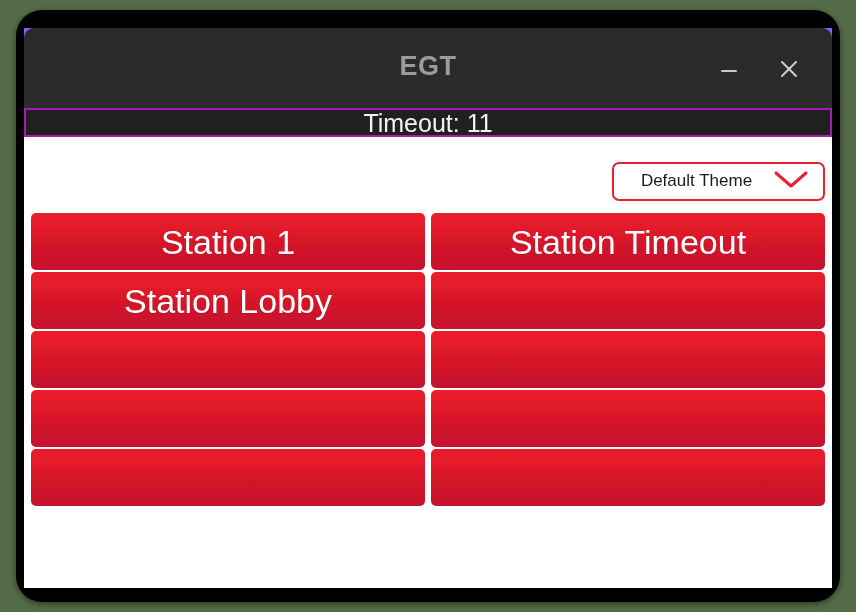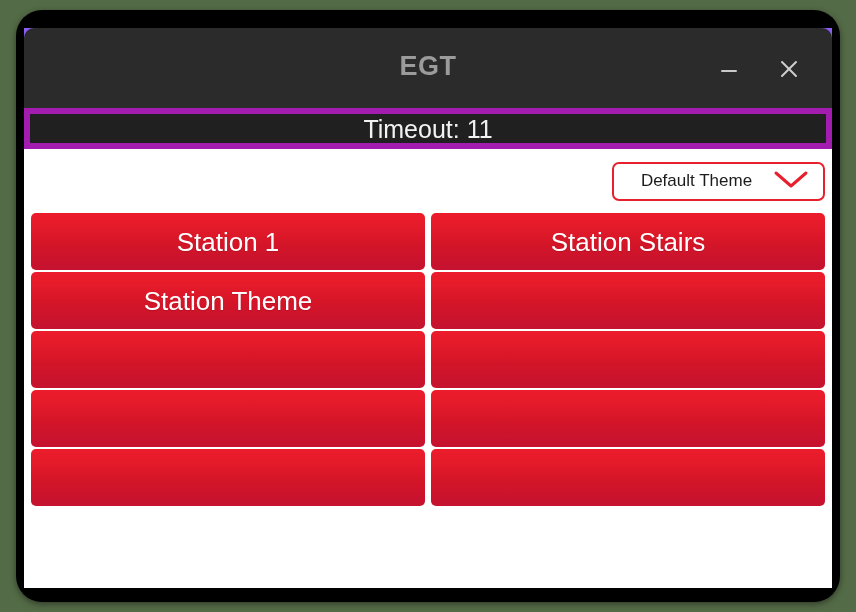--- a/index.html
+++ b/index.html
@@ -73,41 +73,41 @@
     cursor: pointer;
   }
   #btn-minimize { right: 86px; }
   #btn-close    { right: 26px; }
 
   .win-btn svg { display: block; }
 
   
   #timeout-bar {
     position: relative;
-    height: 41px;
+    height: 29px;
     margin: 0;
     background: #202020;
-    border: 6px solid #a21caf;
+    border: 2px solid #a21caf;
     display: flex;
     align-items: center;
     justify-content: center;
   }
 
   #timeout-text {
     color: #f2f2f2;
     font-size: 25px;
     line-height: 28px;
   }
 
   
   #content {
     position: relative;
     height: 452px;
     background: #ffffff;
-    padding: 0 6px;
+    padding: 12px 6px;
   }
 
   #theme-row {
     height: 64px;
     display: flex;
     align-items: center;
     justify-content: flex-end;
     padding-right: 1px;
   }
 
@@ -147,21 +147,21 @@
 
   .station-btn {
     background: linear-gradient(to bottom,
                 #ec1c2b 0%,
                 #e51b2a 22%,
                 #d41528 55%,
                 #c41230 100%);
     border: none;
     border-radius: 5px;
     color: #ffffff;
-    font-size: 26px;
+    font-size: 34px;
     line-height: 30px;
     display: flex;
     align-items: center;
     justify-content: center;
     overflow: hidden;
     cursor: pointer;
     font-family: "Liberation Sans", sans-serif;
     text-shadow: 0 1px 1px rgba(0,0,0,0.12);
   }
 </style>
@@ -204,22 +204,22 @@
           <span id="theme-chevron">
             <svg width="40" height="22" viewBox="0 0 40 22" aria-hidden="true">
               <polyline points="5,5 20,18 35,5" fill="none" stroke="#e8202e" stroke-width="3" stroke-linecap="round" stroke-linejoin="round"></polyline>
             </svg>
           </span>
         </div>
       </div>
 
       <div id="button-grid">
         <button class="station-btn">Station 1</button>
-        <button class="station-btn">Station Stairs</button>
-        <button class="station-btn">Station Theme</button>
+        <button class="station-btn">Station Timeout</button>
+        <button class="station-btn">Station Lobby</button>
         <button class="station-btn"></button>
         <button class="station-btn"></button>
         <button class="station-btn"></button>
         <button class="station-btn"></button>
         <button class="station-btn"></button>
         <button class="station-btn"></button>
         <button class="station-btn"></button>
       </div>
 
     </div>

